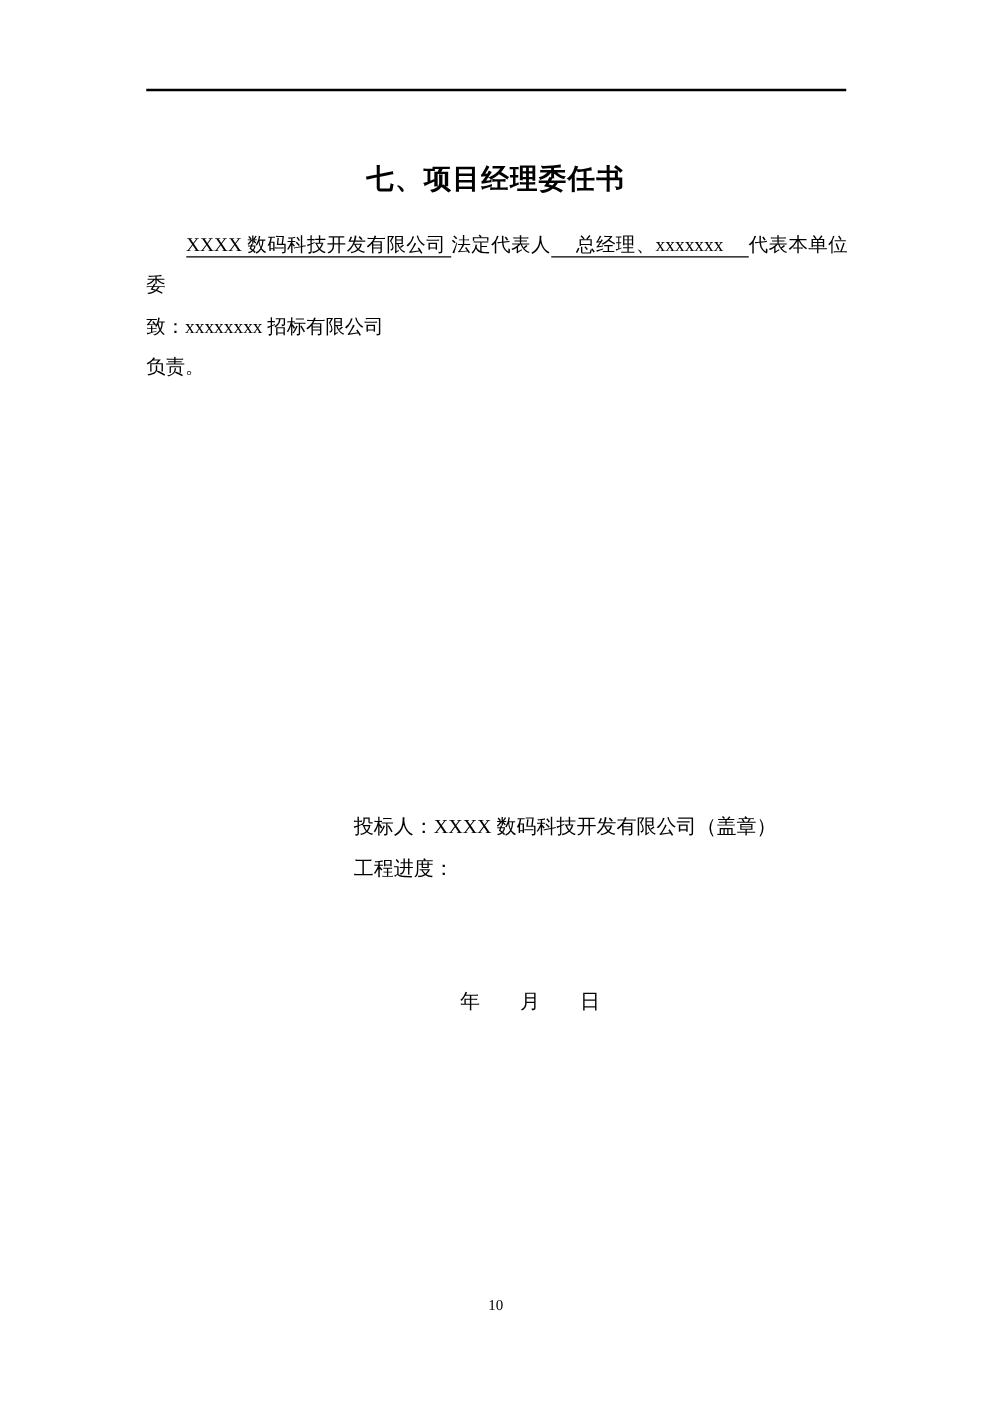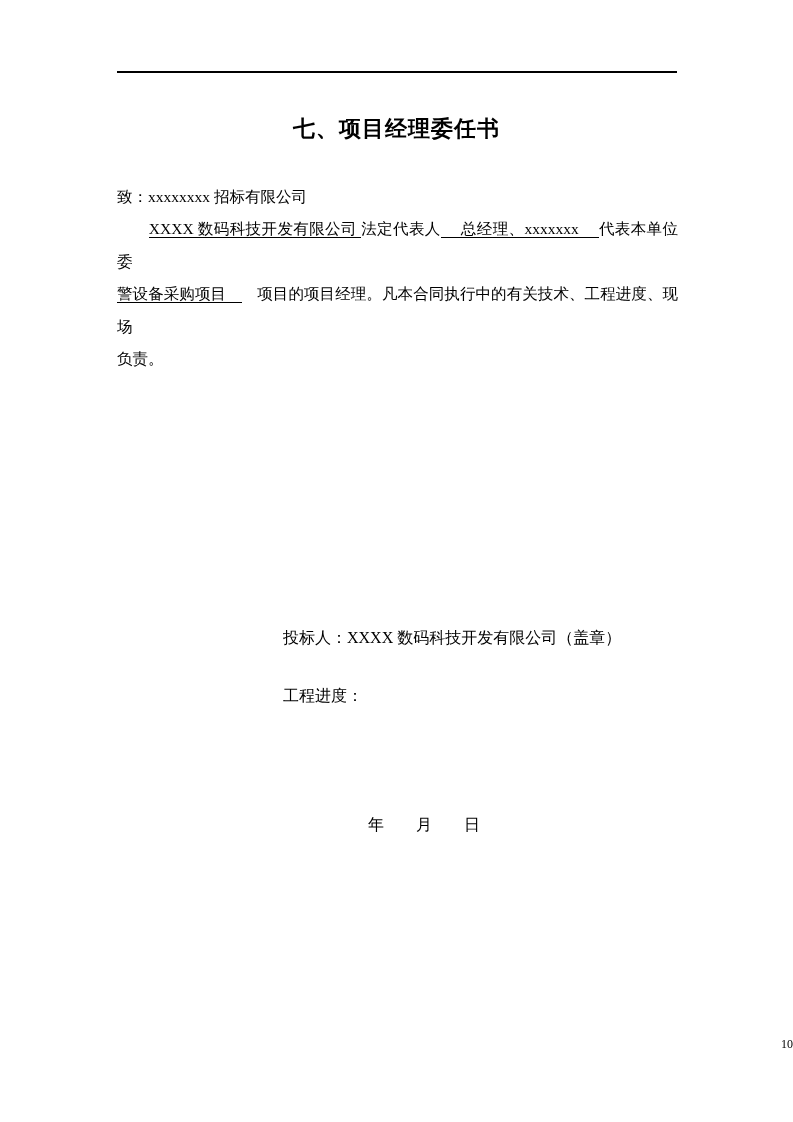--- a/index.html
+++ b/index.html
@@ -23,21 +23,21 @@
     top: 71px;
     width: 560px;
     height: 0;
     border-top: 2px solid #000000;
   }
   .doc-title {
     position: absolute;
     left: 0;
     right: 0;
     top: 114px;
-    margin: 0;
+    margin: 14px;
     text-align: center;
     font-size: 22px;
     font-weight: 700;
     letter-spacing: 1px;
   }
   .paragraph {
     position: absolute;
     left: 117px;
     top: 181px;
     width: 561px;
@@ -54,46 +54,45 @@
   }
   .u {
     border-bottom: 1px solid #000000;
   }
   .sig-line {
     position: absolute;
     font-size: 16px;
     line-height: 24px;
     white-space: pre;
   }
-  .sig-bidder { left: 283px; top: 626px; }
+  .sig-bidder { left: 283px; top: 650px; }
   .sig-legal  { left: 283px; top: 684px; }
-  .sig-date   { left: 368px; top: 813px; }
+  .sig-date   { left: 368px; top: 790px; }
   .page-number {
     position: absolute;
     left: 0;
     right: 0;
     top: 1036px;
-    text-align: right;
+    text-align: center;
     font-size: 12px;
     line-height: 16px;
   }
 </style>
 </head>
 <body>
 
 <div class="page">
 
   <div class="header-rule"></div>
 
   <h1 class="doc-title">七、项目经理委任书</h1>
 
   <div class="paragraph" id="paragraph">
+      <div class="para-line fill"><span class="">　　</span><span class="u">XXXX 数码科技开发有限公司 </span><span class="">法定代表人</span><span class="u">　 总经理、xxxxxxx 　</span><span class="">代表本单位委</span></div>
       <div class="para-line"><span class="">致：xxxxxxxx 招标有限公司</span></div>
-      <div class="para-line fill"><span class="">　　</span><span class="u">XXXX 数码科技开发有限公司 </span><span class="">法定代表人</span><span class="u">　 总经理、xxxxxxx 　</span><span class="">代表本单位委</span></div>
-      <div class="para-line fill"><span class="u">警设备采购项目　</span><span class="">　项目的项目经理。凡本合同执行中的有关技术、工程进度、现场</span></div>
       <div class="para-line"><span class="">负责。</span></div>
     </div>
 
   <div class="sig-line sig-bidder">投标人：XXXX 数码科技开发有限公司（盖章）</div>
 
   <div class="sig-line sig-legal">工程进度：</div>
 
   <div class="sig-line sig-date">年　　月　　日</div>
 
   <div class="page-number">10</div>

